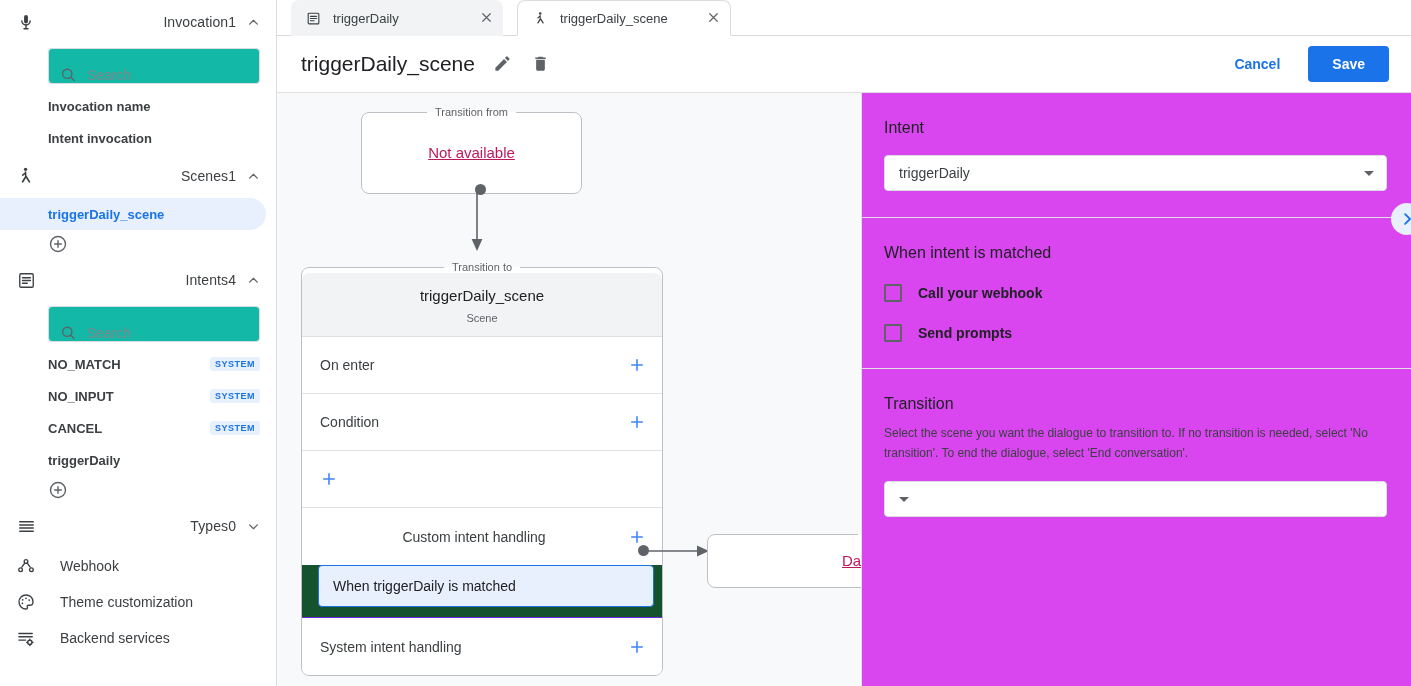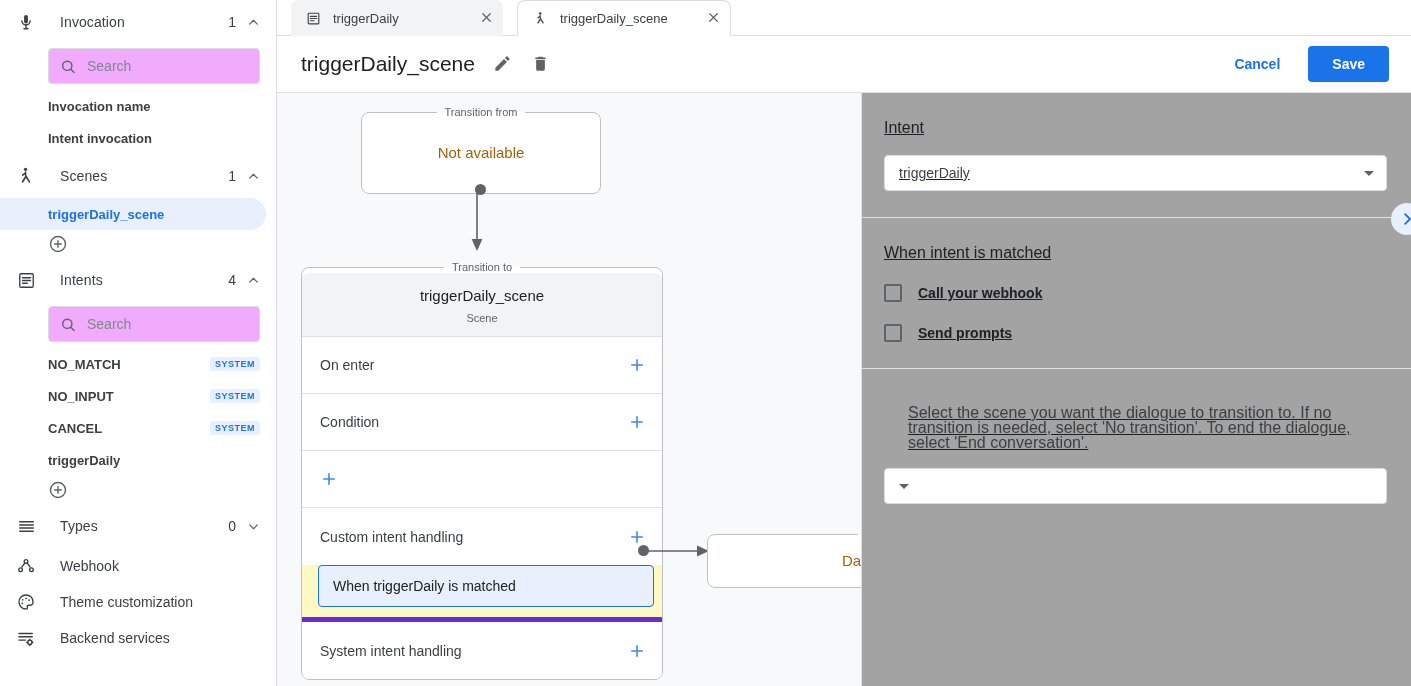--- a/index.html
+++ b/index.html
@@ -17,28 +17,28 @@
     width: 277px; height: 686px; background: #fff;
     border-right: 1px solid #dadce0;
     position: relative; overflow: hidden; flex: 0 0 277px;
   }
   .nav-group-head {
     display: flex; align-items: center; height: 44px; padding: 0 16px 0 14px;
     cursor: pointer; user-select: none;
   }
   .nav-ico { width: 24px; height: 24px; flex: 0 0 24px; display: flex; align-items: center; justify-content: center; color: #3c4043; }
   .nav-ico svg { display: block; }
-  .nav-group-label { flex: 1; margin-left: 22px; font-size: 14px; color: #3c4043; letter-spacing: .1px; }
+  .nav-group-label { flex: 1; margin-left: 22px; font-size: 14px; color: #3c4043; letter-spacing: .1px; text-align: right; }
   .nav-count { font-size: 14px; color: #3c4043; margin-right: 10px; }
   .chev { width: 14px; height: 14px; color: #5f6368; display:flex; align-items:center; justify-content:center;}
 
   .search-wrap { padding: 4px 16px 6px 48px; }
   .search-box {
-    display: flex; align-items: center; height: 36px;
-    border: 1px solid #dadce0; border-radius: 4px; padding: 0 10px; background: #f0abfc;
+    display: flex; align-items: flex-end; height: 36px;
+    border: 1px solid #dadce0; border-radius: 4px; padding: 0 10px; background: #14b8a6;
   }
   .search-box svg { flex: 0 0 18px; color: #5f6368; }
   .search-box input {
     border: none; outline: none; font-size: 14px; color: #3c4043;
     margin-left: 10px; width: 100%; background: transparent;
     font-family: "Liberation Sans", sans-serif;
   }
   .search-box input::placeholder { color: #80868b; }
 
   .sub-item {
@@ -113,54 +113,54 @@
     position: absolute; border: 1px solid #bdc1c6; border-radius: 8px; background: #fff;
     padding: 0; margin: 0;
   }
   fieldset.flow-box > legend {
     font-size: 11px; color: #5f6368; padding: 0 8px; margin-left: auto; margin-right: auto;
     text-align: center;
   }
 
   .box-body-center {
     display: flex; align-items: center; justify-content: center;
-    font-size: 15px; color: #a16207;
+    font-size: 15px; color: #be185d; text-decoration: underline;
   }
   .scene-head {
     background: #f1f3f4; border-radius: 7px 7px 0 0; padding: 14px 0 12px;
     text-align: center; border-bottom: 1px solid #e0e0e0;
   }
   .scene-head-title { font-size: 15px; color: #202124; }
   .scene-head-sub { font-size: 11px; color: #5f6368; margin-top: 8px; }
   .scene-row {
     display: flex; align-items: center; padding: 0 16px 0 18px; height: 57px;
     border-bottom: 1px solid #e0e0e0; font-size: 14px; color: #3c4043; background:#fff;
   }
   .scene-row:last-child { border-bottom: none; border-radius: 0 0 7px 7px; }
   .scene-row .row-label { flex: 1; }
   .plus-ico { color: #4285f4; width: 18px; height: 18px; cursor: pointer; }
 
-  .scene-block { border-bottom: 5px solid #6d28d9; background:#fef9c3; }
+  .scene-block { border-bottom: 1px solid #6d28d9; background:#14532d;text-align:center; }
   .scene-block .scene-row { border-bottom: none; }
   .handler-chip {
     margin: 0 8px 10px 16px; background: #e8f0fe; border: 1px solid #1a73e8;
     border-radius: 4px; height: 42px; display: flex; align-items: center;
     padding: 0 14px; font-size: 14px; color: #202124; cursor: pointer;
   }
 
   .dot { position: absolute; width: 11px; height: 11px; border-radius: 50%; background: #5f6368; }
 
   
   .rpanel {
-    width: 549px; flex: 0 0 549px; background: #a3a3a3; position: relative; overflow: hidden; text-decoration: underline;
+    width: 549px; flex: 0 0 549px; background: #d946ef; position: relative; overflow: hidden;
   }
   .rsec { padding: 26px 24px 26px 22px; }
   .rsec.divided { border-bottom: 1px solid #e0e0e0; }
   .rsec-title { font-size: 16px; color: #202124; }
-  .rsec-desc { font-size: 16px; color: #3c4043; line-height: 15px; margin-top: 10px; margin-left: 24px; }
+  .rsec-desc { font-size: 12px; color: #3c4043; line-height: 20px; margin-top: 10px; }
   .select-box {
     margin-top: 18px; height: 36px; border: 1px solid #dadce0; border-radius: 4px;
     display: flex; align-items: center; padding: 0 12px 0 14px; font-size: 14px; color: #3c4043;
     cursor: pointer; background:#fff;
   }
   .select-box .sel-val { flex: 1; }
   .caret { width: 0; height: 0; border-left: 5px solid transparent; border-right: 5px solid transparent; border-top: 5px solid #5f6368; }
   .chk-row { display: flex; align-items: center; margin-top: 22px; cursor: pointer; }
   .chk-box { width: 18px; height: 18px; border: 2px solid #5f6368; border-radius: 2px; flex: 0 0 18px; }
   .chk-label { margin-left: 16px; font-size: 14px; font-weight: bold; color: #202124; }
@@ -384,21 +384,21 @@
       </span>
       <span class="hdr-spacer"></span>
       <button class="btn-text">Cancel</button>
       <button class="btn-primary">Save</button>
     </div>
 
     <div class="body-split">
 
       <div class="canvas">
 
-        <fieldset class="flow-box" style="left:84px; top:13px; width:240px; height:88px;">
+        <fieldset class="flow-box" style="left:84px; top:13px; width:221px; height:88px;">
           <legend>Transition from</legend>
           <div class="box-body-center" style="height:68px;">Not available</div>
         </fieldset>
 
         <div class="dot" style="left:198px; top:91px;"></div>
         <svg style="position:absolute; left:188px; top:96px;" width="24" height="66">
           <path d="M12 0 V52" stroke="#5f6368" stroke-width="1.6" fill="none"></path>
           <path d="M12 62 L6.6 50 L17.4 50 Z" fill="#5f6368"></path>
         </svg>
 
@@ -492,20 +492,21 @@
             <span class="chk-box"></span>
             <span class="chk-label">Call your webhook</span>
           </div>
           <div class="chk-row">
             <span class="chk-box"></span>
             <span class="chk-label">Send prompts</span>
           </div>
         </div>
 
         <div class="rsec">
+          <div class="rsec-title">Transition</div>
           <div class="rsec-desc">Select the scene you want the dialogue to transition to. If no transition is needed, select 'No transition'. To end the dialogue, select 'End conversation'.</div>
           <div class="select-box">
             <span class="caret"></span>
           </div>
         </div>
       </div>
 
     </div>
   </div>
 </div>

